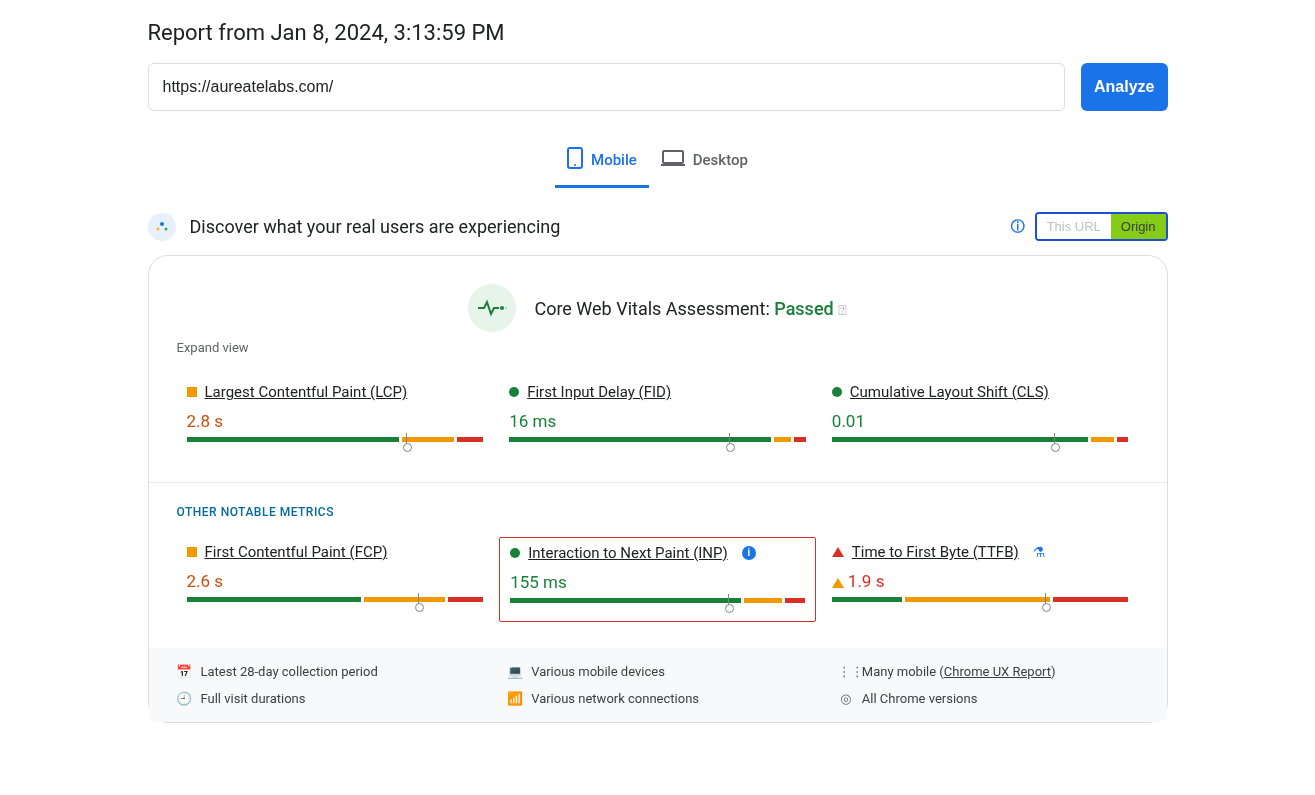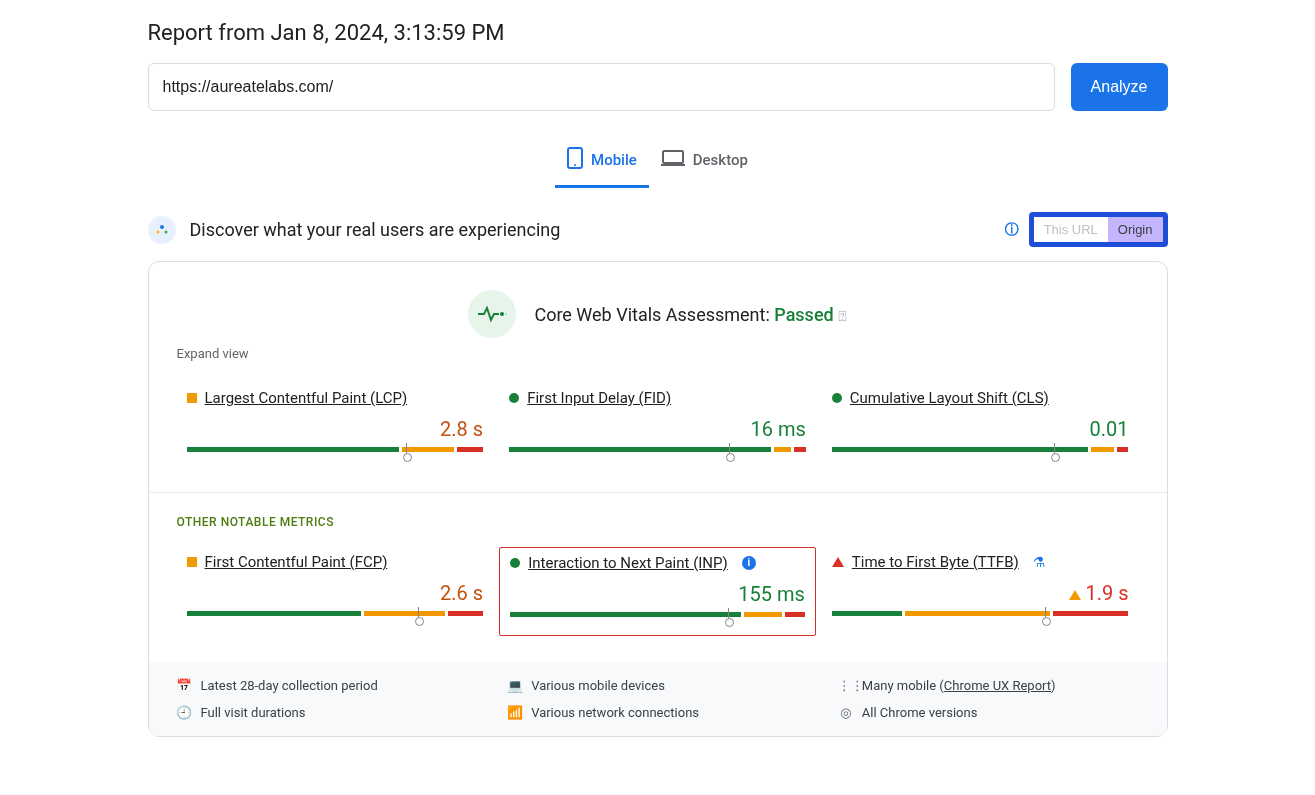--- a/index.html
+++ b/index.html
@@ -1,62 +1,62 @@
 <!DOCTYPE html>
 <html><head>
 <meta charset="utf-8">
 <style>
   *{box-sizing:border-box;margin:0;padding:0}
   body{font-family:Roboto,Arial,sans-serif;background:#fff;color:#202124;font-size:14px}
   .container{max-width:1060px;margin:0 auto;padding:20px}
   h1.title{font-size:22px;font-weight:400;color:#202124;margin-bottom:18px}
   .url-row{display:flex;gap:16px;align-items:stretch;margin-bottom:28px}
   .url-input{flex:1;border:1px solid #dadce0;border-radius:6px;padding:14px 14px;font-size:16px;outline:none;color:#202124}
-  .analyze-btn{background:#1a73e8;color:#fff;border:none;border-radius:6px;padding:0 20px;font-size:16px;font-weight:400;cursor:pointer}
+  .analyze-btn{background:#1a73e8;color:#fff;border:none;border-radius:6px;padding:0 13px;font-size:16px;font-weight:700;cursor:pointer}
   .tabs{display:flex;justify-content:center;border-bottom:none;margin-bottom:24px}
   .tab{display:flex;align-items:center;gap:8px;padding:8px 12px 12px;font-size:15px;font-weight:500;color:#5f6368;cursor:pointer;border-bottom:3px solid transparent}
   .tab.active{color:#1a73e8;border-bottom-color:#1a73e8}
   .device-icon{display:inline-block}
   .section-header{display:flex;align-items:center;justify-content:space-between;margin-bottom:14px}
   .section-left{display:flex;align-items:center;gap:14px}
   .avatar-icon{width:28px;height:28px;border-radius:50%;background:#e8f0fe;display:flex;align-items:center;justify-content:center}
   .section-title{font-size:18px;color:#202124}
   .section-right{display:flex;align-items:center;gap:10px}
   .info-circle{color:#1a73e8;font-weight:700}
-  .seg{display:flex;border:5px solid #1d4ed8;border-radius:4px;overflow:hidden}
+  .seg{display:flex;border:2px solid #1d4ed8;border-radius:4px;overflow:hidden}
   .seg button{background:#fff;border:none;padding:5px 10px;font-size:13px;color:#bdc1c6;cursor:pointer}
-  .seg button.active{background:#c4b5fd;color:#3c4043}
-  .card{border:1px solid #dadce0;border-radius:11px;padding:28px 28px 0}
+  .seg button.active{background:#84cc16;color:#3c4043}
+  .card{border:1px solid #dadce0;border-radius:20px;padding:28px 28px 0}
   .assessment{display:flex;align-items:center;justify-content:center;gap:18px;margin-bottom:8px}
   .pulse-circle{width:48px;height:48px;border-radius:50%;background:#e6f4ea;display:flex;align-items:center;justify-content:center}
   .assess-text{font-size:18px}
   .passed{color:#188038;font-weight:500}
   .help{color:#9aa0a6;font-size:14px}
   .expand{color:#5f6368;font-size:13px;margin-bottom:22px}
   .metrics-grid{display:grid;grid-template-columns:1fr 1fr 1fr;gap:30px 6px}
   .metric{padding:6px 10px 18px}
   .metric.highlight{border:1px solid #d93025;border-radius:2px}
   .metric-top{display:flex;align-items:center;gap:8px}
   .sq{width:10px;height:10px;display:inline-block}
   .sq.orange{background:#f29900}
   .dot{width:10px;height:10px;border-radius:50%;display:inline-block;background:#188038}
   .tri-up{width:0;height:0;border-left:6px solid transparent;border-right:6px solid transparent;border-bottom:10px solid #d93025;display:inline-block}
   .metric-name{text-decoration:underline;font-size:15px;color:#202124}
-  .metric-val{text-align:right;font-size:20px;margin:10px 0 6px}
+  .metric-val{text-align:left;font-size:17px;margin:10px 0 6px}
   .val-orange{color:#c5510f}
   .val-green{color:#188038}
   .val-red{color:#d93025}
   .bar{display:flex;height:5px;gap:3px;position:relative}
   .seg-g{background:#188038}
   .seg-o{background:#f29900}
   .seg-r{background:#d93025}
   .marker{position:absolute;top:-4px;width:1px;height:14px;background:#80868b}
   .marker::after{content:"";position:absolute;bottom:-5px;left:-3px;width:7px;height:7px;border-radius:50%;background:#fff;border:1px solid #80868b}
   hr.div{border:none;border-top:1px solid #e8eaed;margin:22px -28px}
-  .subhdr{font-size:12px;letter-spacing:0.5px;color:#4d7c0f;margin:0 0 18px;font-weight:500}
+  .subhdr{font-size:12px;letter-spacing:0.5px;color:#0369a1;margin:0 0 18px;font-weight:500}
   .info-blue{width:14px;height:14px;display:inline-block;border-radius:50%;background:#1a73e8;color:#fff;font-size:10px;font-weight:700;text-align:center;line-height:14px;margin-left:6px}
   .flask{color:#1a73e8;margin-left:6px;font-size:14px}
   .warn-tri{width:0;height:0;border-left:6px solid transparent;border-right:6px solid transparent;border-bottom:10px solid #f29900;display:inline-block;margin-right:4px;vertical-align:middle}
   .footer{background:#f8f9fa;margin:26px -28px 0;padding:16px 28px;display:grid;grid-template-columns:1fr 1fr 1fr;gap:12px 30px;border-radius:0 0 8px 8px}
   .foot-item{display:flex;align-items:center;gap:8px;font-size:13px;color:#3c4043}
   .foot-icon{color:#5f6368;width:16px;text-align:center}
   .underline{text-decoration:underline}
 </style>
 </head>
 <body>

